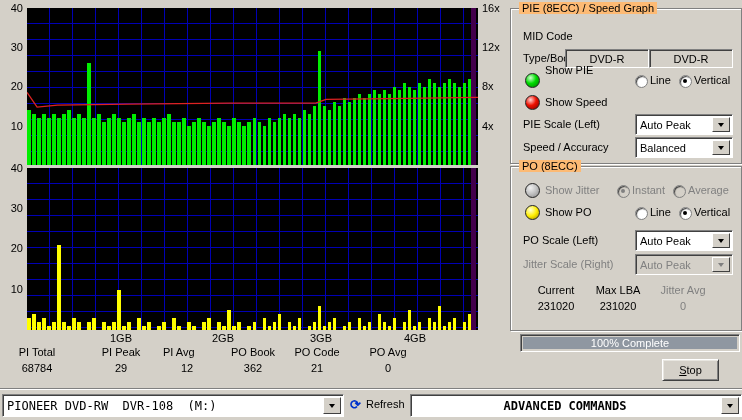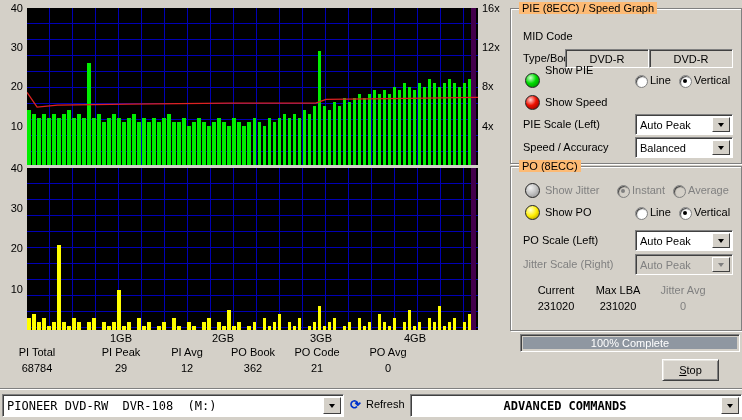--- a/index.html
+++ b/index.html
@@ -235,21 +235,21 @@
       <div class="endmark" style="background: rgb(68, 0, 76);"></div>
     </div>
 
   <div class="tick" style="left:110px;top:333px;width:30px;text-align:left">1GB</div>
   <div class="tick" style="left:208px;top:333px;width:30px;text-align:center">2GB</div>
   <div class="tick" style="left:306px;top:333px;width:30px;text-align:center">3GB</div>
   <div class="tick" style="left:404px;top:333px;width:30px;text-align:left">4GB</div>
 
   <div class="tick" style="left:6px;top:347px;width:62px;text-align:center">PI Total</div>
   <div class="tick" style="left:94px;top:347px;width:54px;text-align:center">PI Peak</div>
-  <div class="tick" style="left:163px;top:347px;width:48px;text-align:center">PI Avg</div>
+  <div class="tick" style="left:163px;top:347px;width:48px;">PI Avg</div>
   <div class="tick" style="left:224px;top:347px;width:58px;text-align:center">PO Book</div>
   <div class="tick" style="left:290px;top:347px;width:54px;text-align:center">PO Code</div>
   <div class="tick" style="left:362px;top:347px;width:52px;text-align:center">PO Avg</div>
 
   <div class="tick" style="left:6px;top:363px;width:62px;text-align:center">68784</div>
   <div class="tick" style="left:94px;top:363px;width:54px;text-align:center">29</div>
   <div class="tick" style="left:163px;top:363px;width:48px;text-align:center">12</div>
   <div class="tick" style="left:224px;top:363px;width:58px;text-align:center">362</div>
   <div class="tick" style="left:290px;top:363px;width:54px;text-align:center">21</div>
   <div class="tick" style="left:362px;top:363px;width:52px;text-align:center">0</div>

